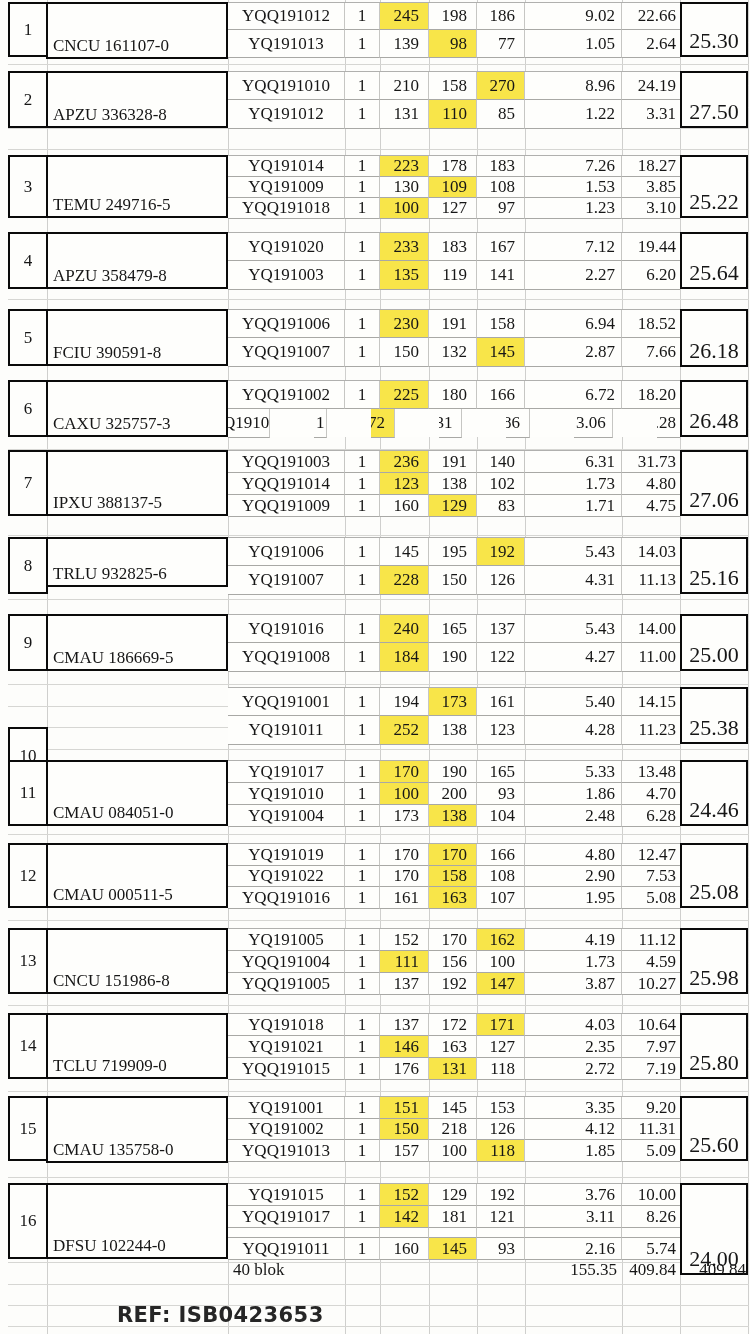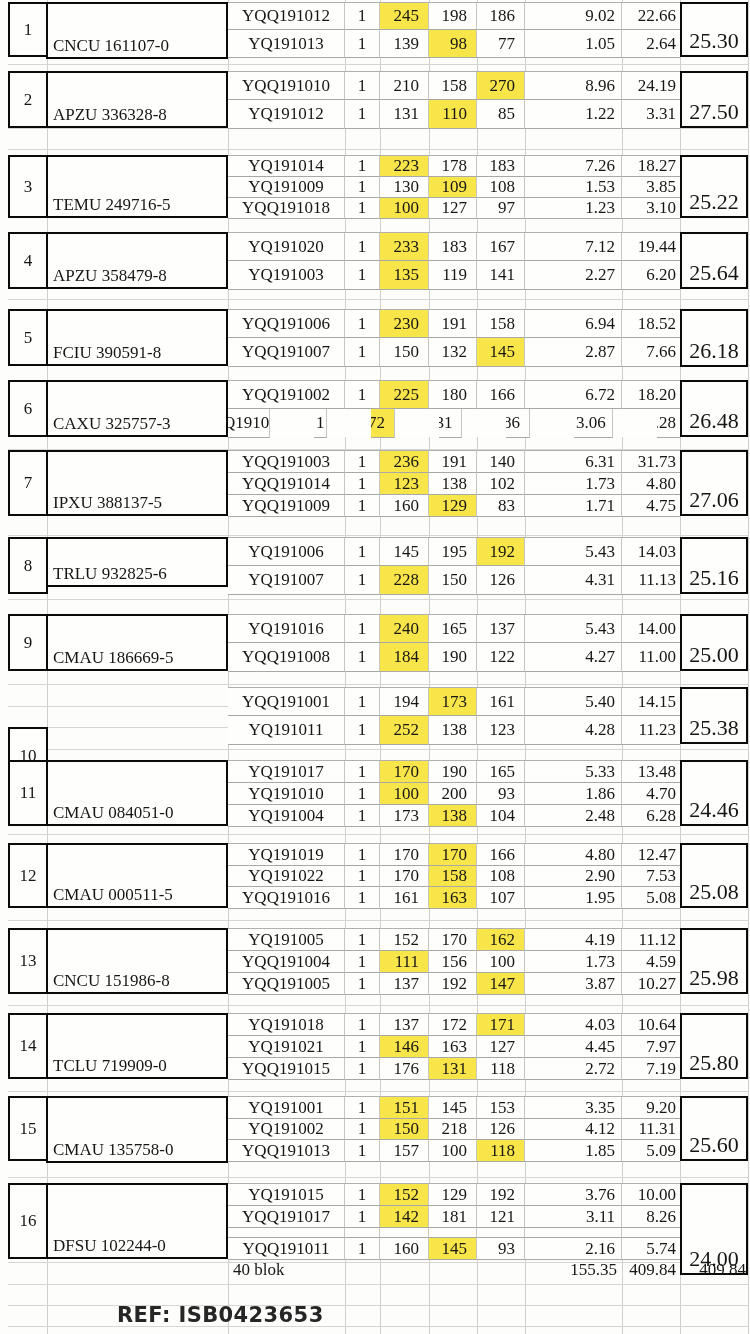--- a/index.html
+++ b/index.html
@@ -565,21 +565,21 @@
           <div class="cell c-n3 hl">171</div>
           <div class="cell c-d1">4.03</div>
           <div class="cell c-d2">10.64</div>
         </div>
         <div class="trow" style="height: 22px;">
           <div class="cell c-code">YQ191021</div>
           <div class="cell c-qty">1</div>
           <div class="cell c-n1 hl">146</div>
           <div class="cell c-n2">163</div>
           <div class="cell c-n3">127</div>
-          <div class="cell c-d1">4.45</div>
+          <div class="cell c-d1">2.35</div>
           <div class="cell c-d2">7.97</div>
         </div>
         <div class="trow" style="height: 22px;">
           <div class="cell c-code">YQQ191015</div>
           <div class="cell c-qty">1</div>
           <div class="cell c-n1">176</div>
           <div class="cell c-n2 hl">131</div>
           <div class="cell c-n3">118</div>
           <div class="cell c-d1">2.72</div>
           <div class="cell c-d2">7.19</div>

